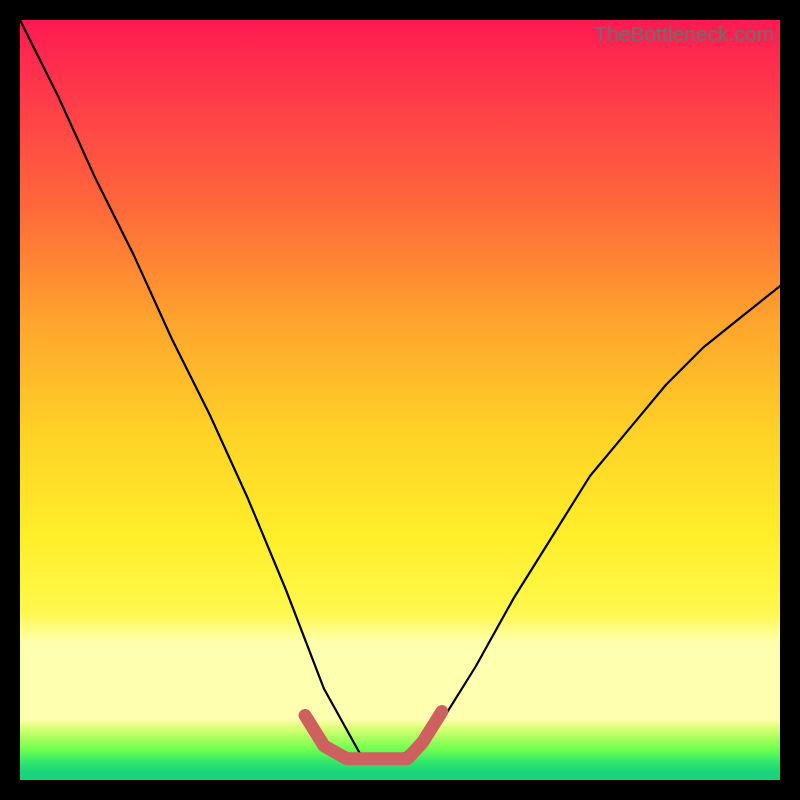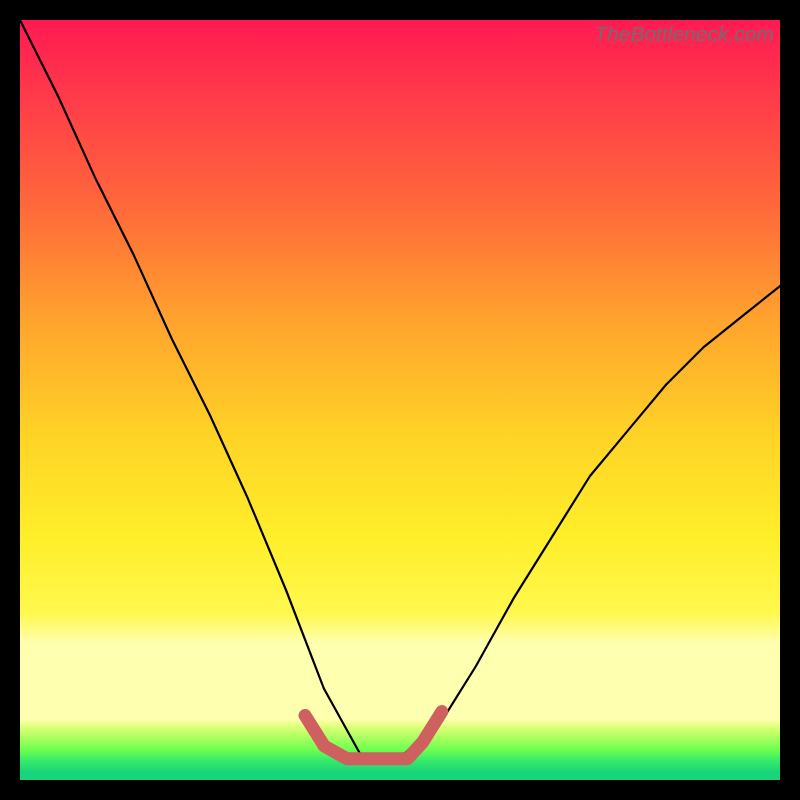--- a/index.html
+++ b/index.html
@@ -7,21 +7,20 @@
     padding: 0;
     width: 800px;
     height: 800px;
     background: #000;
     overflow: hidden;
   }
   .frame {
     position: relative;
     width: 653px;
     height: 800px;
-    font-style: italic;
   }
   .plot-area {
     position: absolute;
     left: 20px;
     top: 20px;
     width: 760px;
     height: 760px;
     
     background: linear-gradient(
       to bottom,

